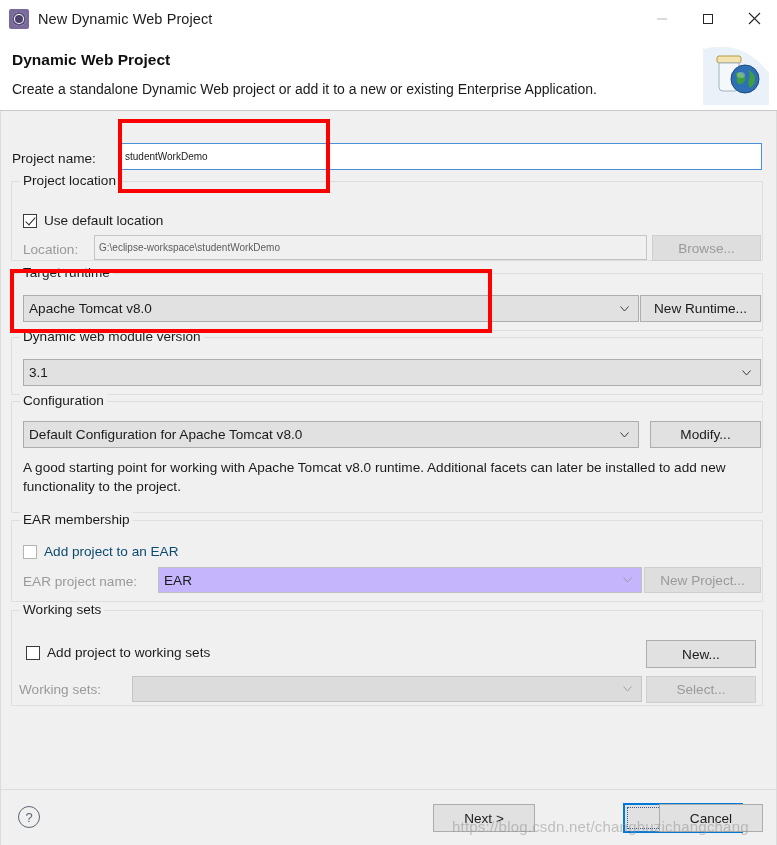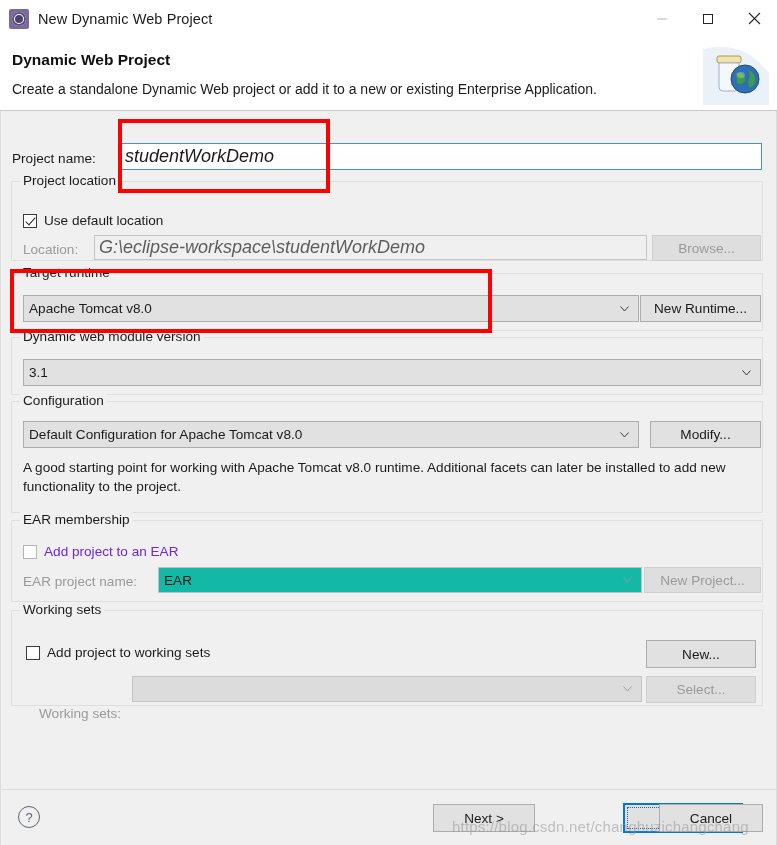--- a/index.html
+++ b/index.html
@@ -108,42 +108,41 @@
     background: #f0f0f0;
     padding: 0 3px;
     font-size: 13.6px; color: #1b1b1b;
     white-space: nowrap;
   }
 
   .textfield {
     position: absolute;
     background: #ffffff;
     border: 1px solid #7a7a7a;
-    font-size: 18px; color: #1b1b1b;
+    font-size: 10px; color: #1b1b1b;
     display: flex; align-items: center;
     padding-left: 4px;
-    font-style: italic;
   }
   .textfield.focused { border: 1px solid #4a90d9; }
   .textfield.disabled {
     background: #f0f0f0;
     border: 1px solid #c4c4c4;
     color: #5d5d5d;
   }
 
   .combo {
     position: absolute;
     background: #e1e1e1;
     border: 1px solid #adadad;
     font-size: 13.6px; color: #1b1b1b;
     display: flex; align-items: center;
     padding-left: 5px;
   }
   .combo.white {
-    background: #14b8a6;
+    background: #c4b5fd;
     border: 1px solid #c0c0c0;
   }
   .combo.disabled { color: #8f8f8f; background: #dcdcdc; border-color: #c4c4c4; }
   .combo .chev {
     position: absolute; right: 9px; top: 50%;
     margin-top: -3px;
     width: 9px; height: 6px;
   }
 
   .button {
@@ -175,21 +174,21 @@
   .cb.dim { border-color: #b4b4b4; }
   .cb.checked::after {
     content: "";
     position: absolute; left: 4px; top: 0px;
     width: 4px; height: 9px;
     border: solid #2b2b2b;
     border-width: 0 1.6px 1.6px 0;
     transform: rotate(42deg);
   }
   .cb-label { font-size: 13.6px; color: #1b1b1b; }
-  .cb-label.dim { color: #6d28d9; }
+  .cb-label.dim { color: #0c4a6e; }
 
   .desc-text {
     position: absolute;
     font-size: 13.6px; color: #1b1b1b;
     line-height: 19px;
     width: 728px;
   }
 
   
   .footer {
@@ -336,21 +335,21 @@
     <div class="button disabled" style="left:643px; top:456px; width:117px; height:26px;">New Project...</div>
 
     <div class="group" style="left:10px; top:499px; width:752px; height:96px;">
       <div class="group-title">Working sets</div>
     </div>
     <div class="checkbox-row" style="left:25px; top:534px;">
       <div class="cb"></div>
       <div class="cb-label">Add project to working sets</div>
     </div>
     <div class="button" style="left:645px; top:529px; width:110px; height:28px;">New...</div>
-    <div class="row-label dim" style="left:38px; top:571px;margin-top:24px;">Working sets:</div>
+    <div class="row-label dim" style="left:18px; top:571px;">Working sets:</div>
     <div class="combo disabled" style="left:131px; top:565px; width:510px; height:26px;">
       <span></span>
       <svg class="chev" viewBox="0 0 9 6">
         <path d="M0.5 0.5 L4.5 5 L8.5 0.5" fill="none" stroke="#a0a0a0" stroke-width="1"></path>
       </svg>
     </div>
     <div class="button disabled" style="left:645px; top:565px; width:110px; height:27px;">Select...</div>
 
   </div>
 

